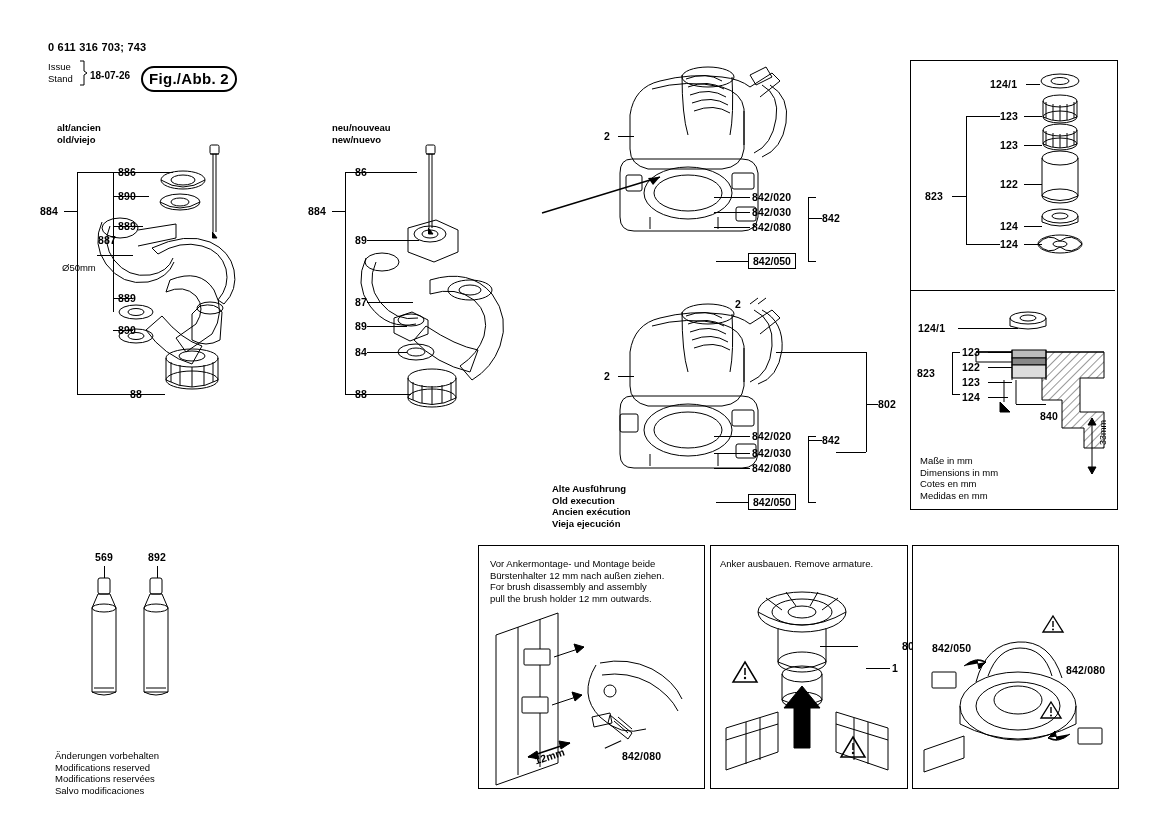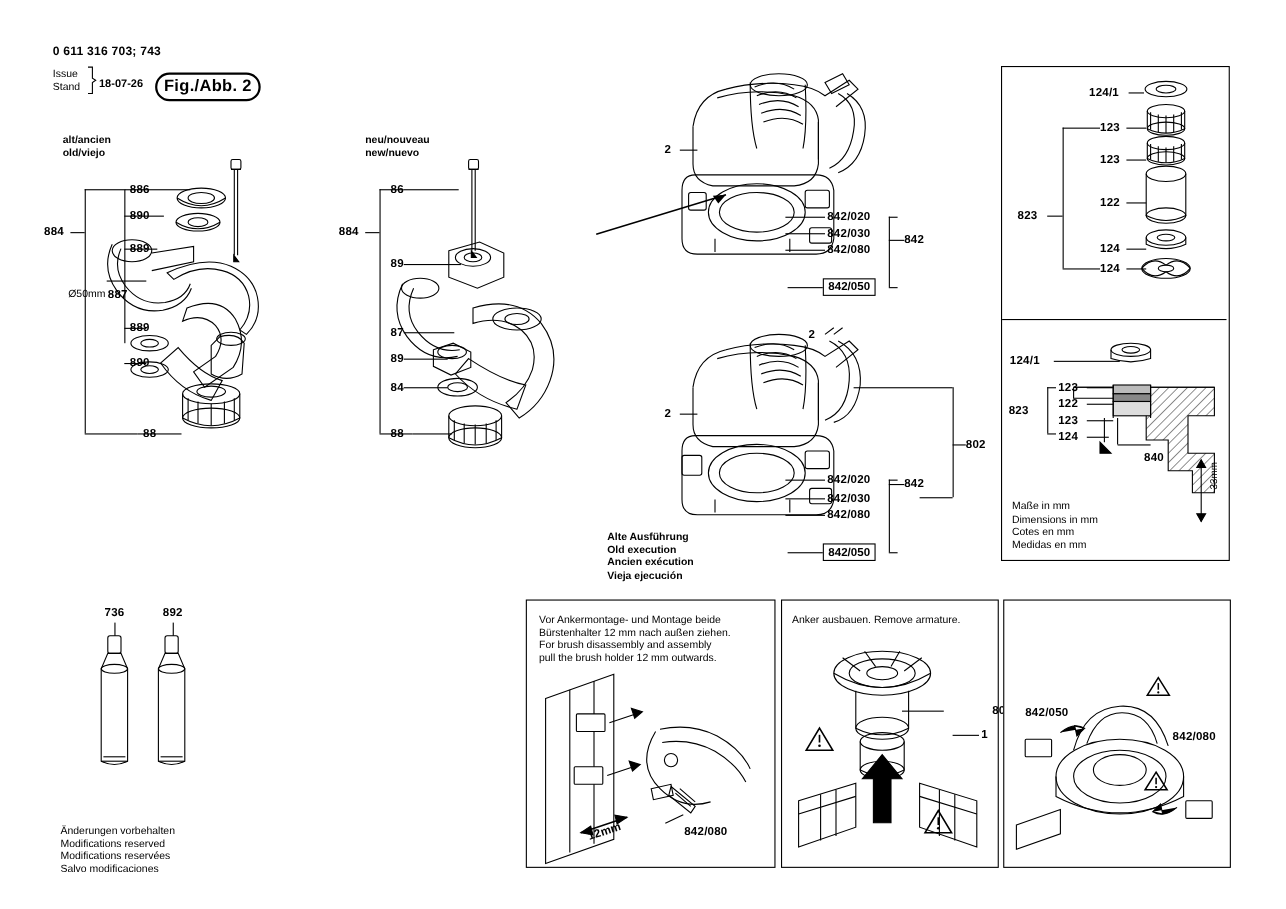--- a/index.html
+++ b/index.html
@@ -110,21 +110,21 @@
   <div class="abs line hl" style="left:113px;top:226px;width:30px;"></div>
   <div class="abs line hl" style="left:97px;top:255px;width:36px;"></div>
   <div class="abs line hl" style="left:113px;top:298px;width:20px;"></div>
   <div class="abs line hl" style="left:113px;top:330px;width:20px;"></div>
   <div class="abs line hl" style="left:113px;top:172px;width:60px;"></div>
   <div class="abs line hl" style="left:125px;top:394px;width:40px;"></div>
 
   <div class="abs lbl" style="left:118px;top:166px;">886</div>
   <div class="abs lbl" style="left:118px;top:190px;">890</div>
   <div class="abs lbl" style="left:118px;top:220px;">889</div>
-  <div class="abs lbl" style="left:98px;top:262px;">887</div>
+  <div class="abs lbl" style="left:98px;top:234px;">887</div>
   <div class="abs lbl" style="left:118px;top:292px;">889</div>
   <div class="abs lbl" style="left:118px;top:324px;">890</div>
   <div class="abs lbl" style="left:130px;top:388px;">88</div>
   <div class="abs lbl-sm" style="left:62px;top:262px;font-weight:normal;">Ø50mm</div>
 
   <div class="abs txt-b" style="left:332px;top:122px;">neu/nouveau
 new/nuevo</div>
 
   <div class="abs" style="left:330px;top:130px;">
     <svg width="240" height="290" viewBox="0 0 240 290">
@@ -413,21 +413,21 @@
         <ellipse cx="24" cy="38" rx="12" ry="4"></ellipse>
 
         <rect x="70" y="8" width="12" height="16" rx="2"></rect>
         <path d="M70 24 l12 0 l6 14 l0 84 q-12 6 -24 0 l0 -84 z"></path>
         <path d="M64 122 l24 0"></path>
         <path d="M66 118 l20 0"></path>
         <ellipse cx="76" cy="38" rx="12" ry="4"></ellipse>
       </g>
     </svg>
   </div>
-  <div class="abs lbl" style="left:95px;top:551px;">736</div>
+  <div class="abs lbl" style="left:95px;top:551px;">569</div>
   <div class="abs lbl" style="left:148px;top:551px;">892</div>
   <div class="abs line vl" style="left:104px;top:566px;height:12px;"></div>
   <div class="abs line vl" style="left:157px;top:566px;height:12px;"></div>
 
   <div class="abs txt" style="left:55px;top:734px;margin-top:16px;">Änderungen vorbehalten
 Modifications reserved
 Modifications reservées
 Salvo modificaciones</div>
 
   <div class="abs panel" style="left:478px;top:545px;width:225px;height:242px;"></div>

